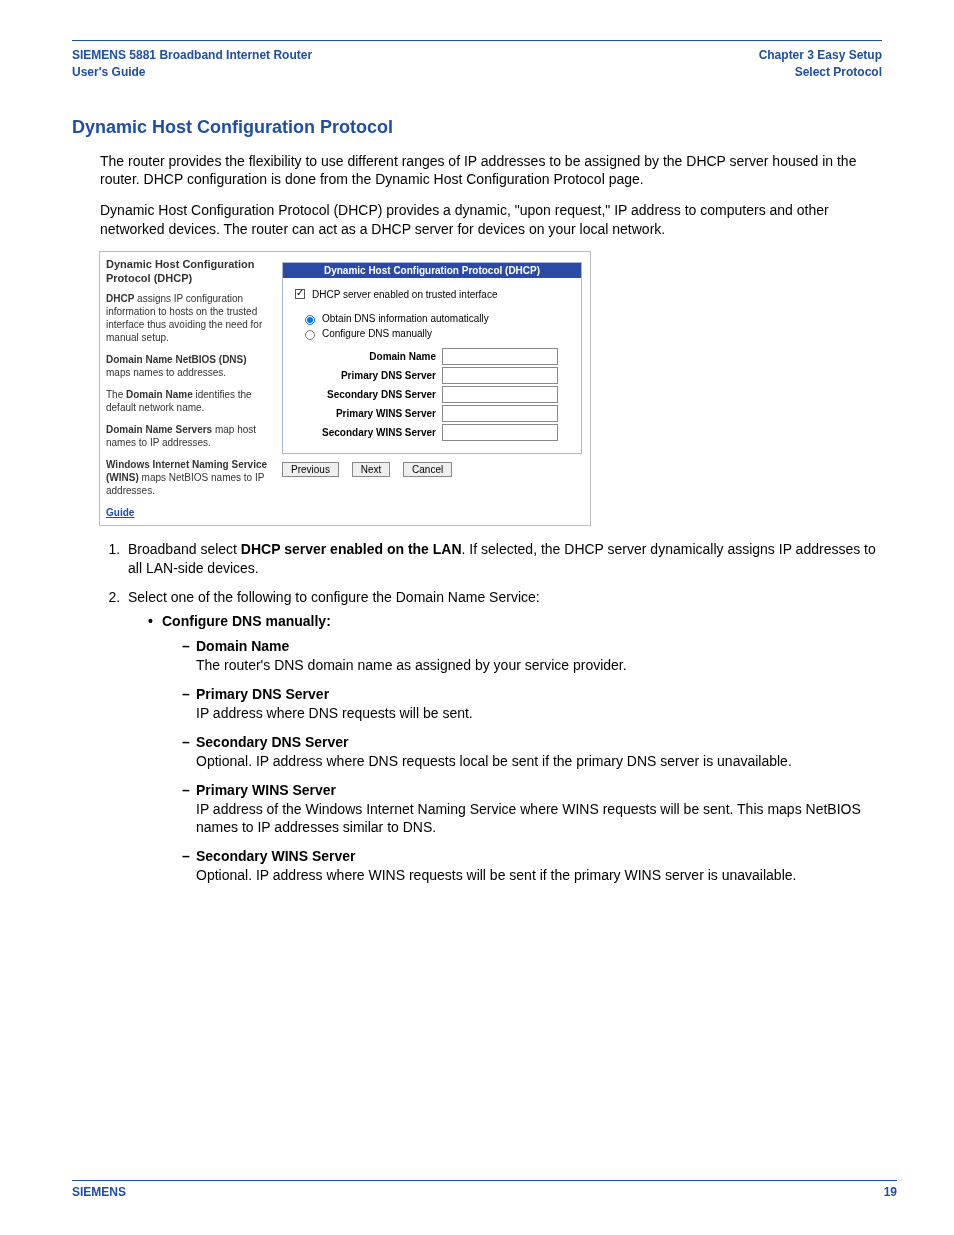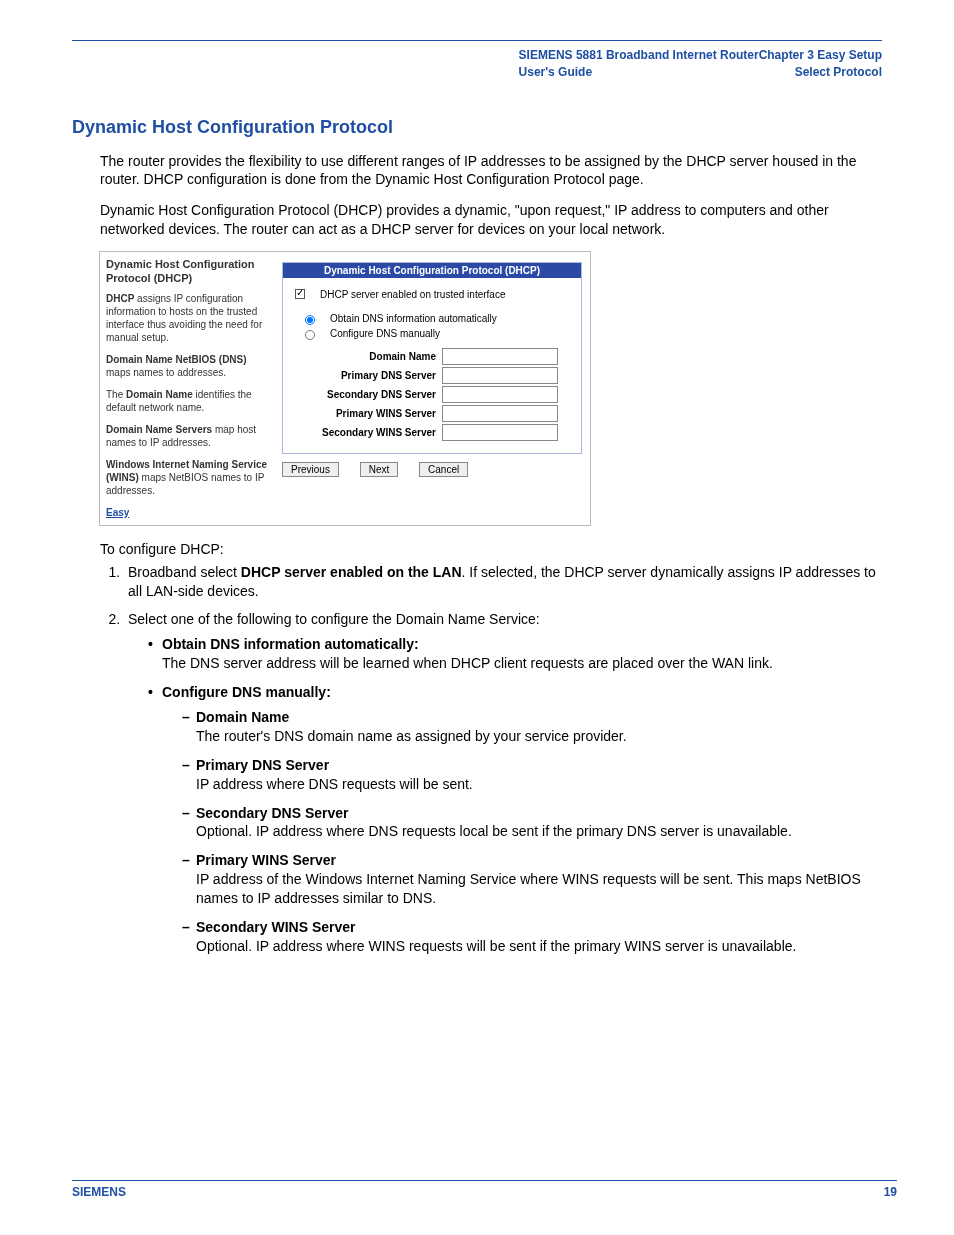--- a/index.html
+++ b/index.html
@@ -16,21 +16,21 @@
     min-height: 1235px;
     position: relative;
   }
   .hr-top {
     border: none;
     border-top: 1.5px solid #1f4fa3;
     margin: 0 0 6px 0;
   }
   .header-row {
     display: flex;
-    justify-content: flex-end;
+    justify-content: space-between;
     font-size: 12px;
     font-weight: bold;
     color: #1f4fa3;
     line-height: 1.4;
     margin-bottom: 36px;
   }
   .header-right { text-align: right; }
   .section-title {
     color: #1f4fa3;
     font-size: 18px;
@@ -80,36 +80,36 @@
   }
   .ss-panel-h {
     background: #2a4aa6;
     color: #fff;
     text-align: center;
     font-weight: bold;
     font-size: 10px;
     padding: 2px 0;
   }
   .ss-panel-b { padding: 6px 8px 10px 8px; }
-  .ss-row { margin: 2px 0; display: flex; align-items: center; gap: 12px;}
+  .ss-row { margin: 2px 0; display: flex; align-items: center; gap: 4px;}
   .ss-check, .ss-radio { width:10px; height:10px; }
   .ss-check { appearance:none; border:1px solid #555; background:#fff; position:relative;}
   .ss-check:checked::after { content:"✓"; position:absolute; top:-3px; left:0; font-size:10px; color:#000;}
   .ss-radio { margin-left: 14px;}
   .ss-fields { margin-top: 8px;}
   .ss-field { display: flex; align-items: center; margin: 2px 0;}
   .ss-field label { width: 145px; text-align: right; font-weight: bold; font-size: 10px; padding-right:6px;}
   .ss-field input { width: 110px; height: 15px; border:1px solid #888; font-size:10px; padding:0 2px;}
   .ss-buttons { margin-top: 8px; }
   .ss-btn {
     font-size: 10px;
     padding: 1px 8px;
     background: #efefef;
     border: 1px solid #888;
-    margin-right: 18px;
+    margin-right: 10px;
     cursor: pointer;
   }
   ol.steps {
     margin: 4px 0 0 28px;
     padding-left: 24px;
     font-size: 14px;
     line-height: 1.35;
   }
   ol.steps > li { margin-bottom: 10px; padding-left: 4px;}
   ul.bullets {
@@ -187,21 +187,21 @@
 
   <div class="screenshot">
     <div class="ss-main">
       <div class="ss-left">
         <div class="t">Dynamic Host Configuration Protocol (DHCP)</div>
         <p><b>DHCP</b><span> assigns IP configuration information to hosts on the trusted interface thus avoiding the need for manual setup.</span></p>
         <p><b>Domain Name NetBIOS (DNS)</b><span> maps names to addresses.</span></p>
         <p><span>The </span><b>Domain Name</b><span> identifies the default network name.</span></p>
         <p><b>Domain Name Servers</b><span> map host names to IP addresses.</span></p>
         <p><b>Windows Internet Naming Service (WINS)</b><span> maps NetBIOS names to IP addresses.</span></p>
-        <span class="ss-home">Easy</span>
+        <span class="ss-home">Guide</span>
       </div>
       <div class="ss-right">
         <div class="ss-panel">
           <div class="ss-panel-h">Dynamic Host Configuration Protocol (DHCP)</div>
           <div class="ss-panel-b">
             <div class="ss-row">
               <input type="checkbox" class="ss-check" checked="" style="">
               <span>DHCP server enabled on trusted interface</span>
             </div>
             <div style="height:6px"></div>
@@ -239,34 +239,29 @@
         </div>
         <div class="ss-buttons">
           <button class="ss-btn">Previous</button>
           <button class="ss-btn">Next</button>
           <button class="ss-btn">Cancel</button>
         </div>
       </div>
     </div>
   </div>
 
-  <p class="body-text" style="margin-bottom:4px;">To configure DHCP:</p>
 
   <ol class="steps">
     <li>
       <span>Broadband select </span><span class="b">DHCP server enabled on the LAN</span><span>. If selected, the DHCP server dynamically assigns IP addresses to all LAN-side devices.</span>
     </li>
     <li>
       <span>Select one of the following to configure the Domain Name Service:</span>
       <ul class="bullets">
         <li>
-          <span class="b">Obtain DNS information automatically:</span><br>
-          <span>The DNS server address will be learned when DHCP client requests are placed over the WAN link.</span>
-        </li>
-        <li>
           <span class="b">Configure DNS manually:</span><br>
           <ul class="dashes">
             <li>
               <span class="b">Domain Name</span><br>
               <span>The router's DNS domain name as assigned by your service provider.</span>
             </li>
             <li>
               <span class="b">Primary DNS Server</span><br>
               <span>IP address where DNS requests will be sent.</span>
             </li>

